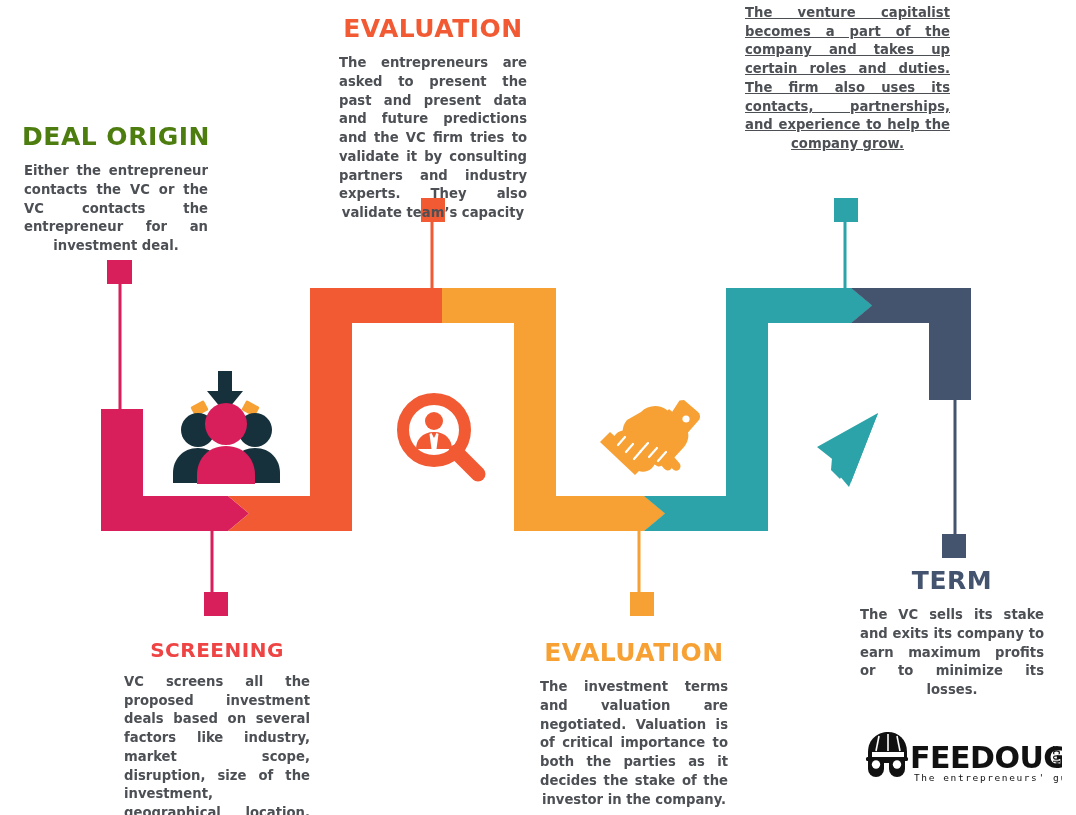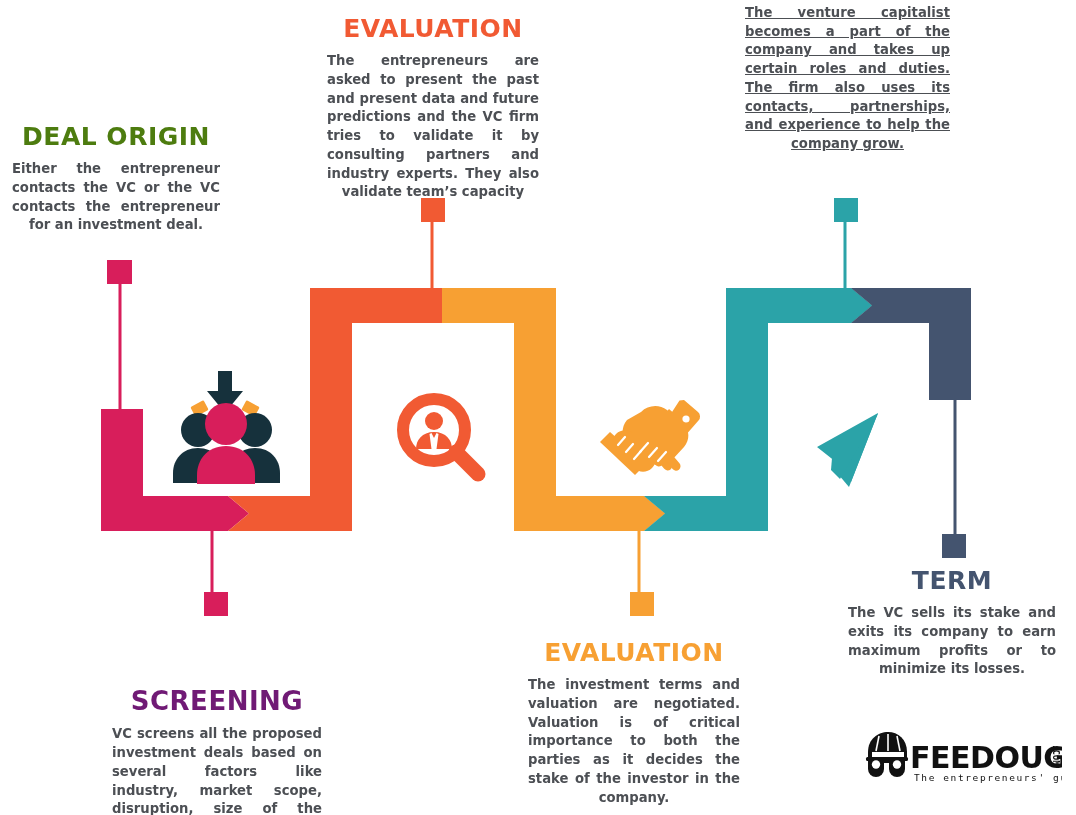--- a/index.html
+++ b/index.html
@@ -34,37 +34,37 @@
     margin: 0 0 10px 0;
     white-space: nowrap;
   }
   .step-body {
     font-size: 13.2px;
     font-weight: bold;
     line-height: 1.42;
     color: #4c4f54;
     text-align: justify;
     text-align-last: center;
-    margin: 0;
+    margin: 12px;
     -webkit-hyphens: none;
     hyphens: none;
   }
   
   #blk-deal-origin   { left: 12px;  top: 124px; width: 208px; text-align: center; }
   #blk-deal-origin .step-title { font-size: 25px; color: #4d7c0f; }
 
   #blk-evaluation    { left: 327px; top: 4px;   width: 212px; text-align: center; }
   #blk-evaluation .step-title { font-size: 25px; color: #f15a33; margin-top: 12px; }
 
   #blk-post-term     { left: 700px; top: 4px;   width: 295px; text-align: center; }
   #blk-post-term .step-title { font-size: 25px; color: #2ba3a8; }
   #blk-post-term .step-body { width: 205px; margin: 0 auto; text-decoration: underline; }
 
   #blk-screening     { left: 112px; top: 640px; width: 210px; text-align: center; }
-  #blk-screening .step-title { font-size: 26px; color: #701a75; margin-top: 48px; }
+  #blk-screening .step-title { font-size: 20px; color: #ef4444; }
 
   #blk-negotiation   { left: 528px; top: 640px; width: 212px; text-align: center; }
   #blk-negotiation .step-title { font-size: 25px; color: #f7a033; }
 
   #blk-exit          { left: 848px; top: 568px; width: 208px; text-align: center; }
   #blk-exit .step-title { font-size: 25px; color: #44546f; }
 
   
   #logo {
     position: absolute;

